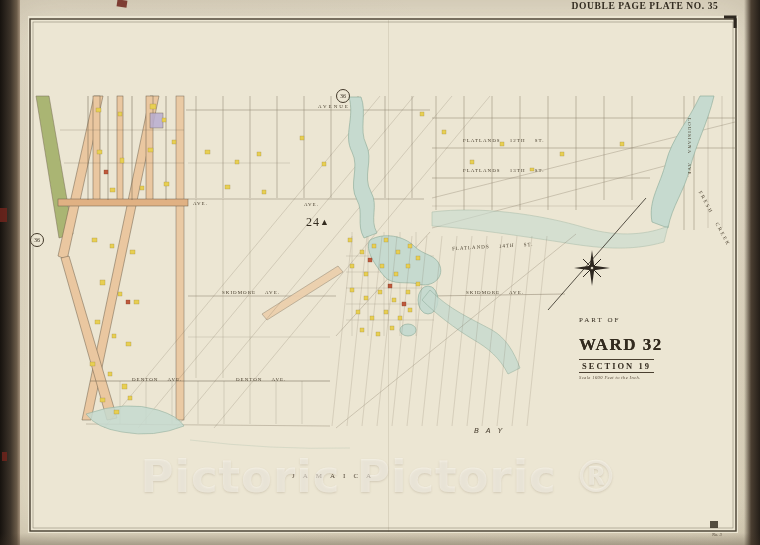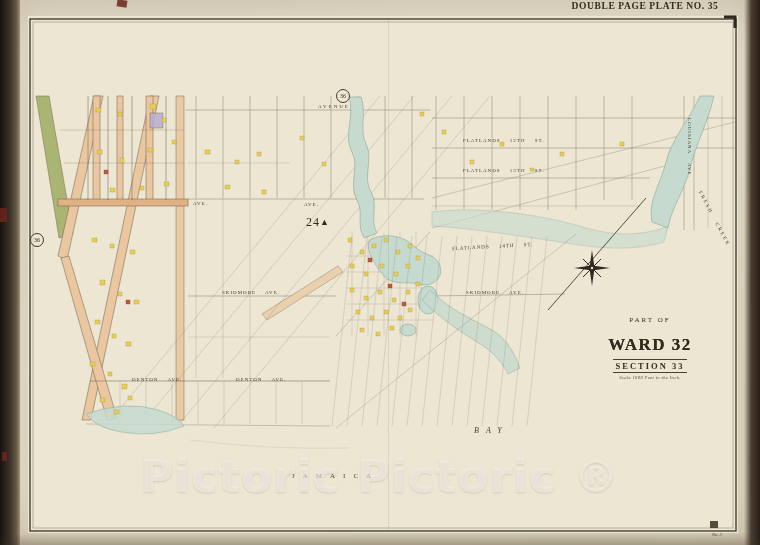--- a/index.html
+++ b/index.html
@@ -23,29 +23,29 @@
     font-size:9.5px;font-weight:bold;letter-spacing:.6px;color:#332c21;}
   .lbl{position:absolute;white-space:nowrap;color:#463c2b;font-size:5px;
     letter-spacing:1px;word-spacing:7px;line-height:1;}
   .lbl.vert{transform:rotate(90deg);transform-origin:left top;}
   .lbl.diag{transform:rotate(62deg);transform-origin:left top;letter-spacing:2px;}
   .plate-ref{position:absolute;width:12px;height:12px;border:1px solid #43392a;border-radius:50%;
     font-size:6px;line-height:12px;text-align:center;color:#3a3124;background:rgba(236,230,211,.6);}
   .district{position:absolute;left:306px;top:215px;display:flex;align-items:center;color:#332b1f;}
   .district .num{font-size:12px;letter-spacing:1px;}
   .district .tri{font-size:9px;line-height:1;}
-  .title-block{position:absolute;left:596px;top:316px;width:108px;text-align:center;color:#332b1f;}
+  .title-block{position:absolute;left:579px;top:316px;width:108px;color:#332b1f;}
   .title-block .part-of{font-size:7px;letter-spacing:2px;}
   .title-block .ward{font-size:17px;font-weight:bold;letter-spacing:1.5px;margin-top:11px;
     text-shadow:0 0 .6px #332b1f;}
   .title-block .section{display:inline-block;font-size:8.5px;font-weight:bold;letter-spacing:2px;
     border-top:1px solid #4a4031;border-bottom:1px solid #4a4031;padding:1px 3px;margin-top:2px;}
   .title-block .scale{font-size:4.5px;font-style:italic;letter-spacing:.4px;margin-top:2px;color:#56493a;}
   .bay-lbl{position:absolute;left:474px;top:426px;font-style:italic;font-size:8px;
-    letter-spacing:7px;color:#4c4233;}
+    letter-spacing:7px;color:#4c4233;font-family:Liberation Mono, monospace;}
   .jamaica-lbl{position:absolute;left:292px;top:472px;font-size:7px;
     letter-spacing:8px;color:#55493a;}
   .corner-note{position:absolute;left:712px;top:532px;font-size:4.5px;font-style:italic;color:#4c4233;}
   .watermark{position:absolute;left:100px;top:450px;width:560px;text-align:center;
     font-family:"DejaVu Sans",sans-serif;font-weight:bold;font-size:45px;
     color:rgba(253,251,245,.5);letter-spacing:1px;text-shadow:0 1px 2px rgba(140,125,98,.25);}
 </style>
 </head>
 <body>
 
@@ -297,21 +297,21 @@
   <span class="lbl" style="left:236px;top:377px">DENTON AVE.</span>
   <span class="lbl vert" style="left:692px;top:118px">LOUISIANA AVE.</span>
   <span class="lbl diag" style="left:702px;top:190px">FRESH CREEK</span>
 
   <span class="bay-lbl">BAY</span>
   <span class="jamaica-lbl">JAMAICA</span>
 
   <div class="title-block">
     <div class="part-of">PART OF</div>
     <div class="ward">WARD 32</div>
-    <div><span class="section">SECTION 33</span></div>
+    <div><span class="section">SECTION 19</span></div>
     <div class="scale">Scale 1600 Feet to the Inch.</div>
   </div>
 
   <span class="corner-note">No. 3</span>
 
   <div class="watermark">Pictoric Pictoric ®</div>
 
 </div>
 
 </body></html>

